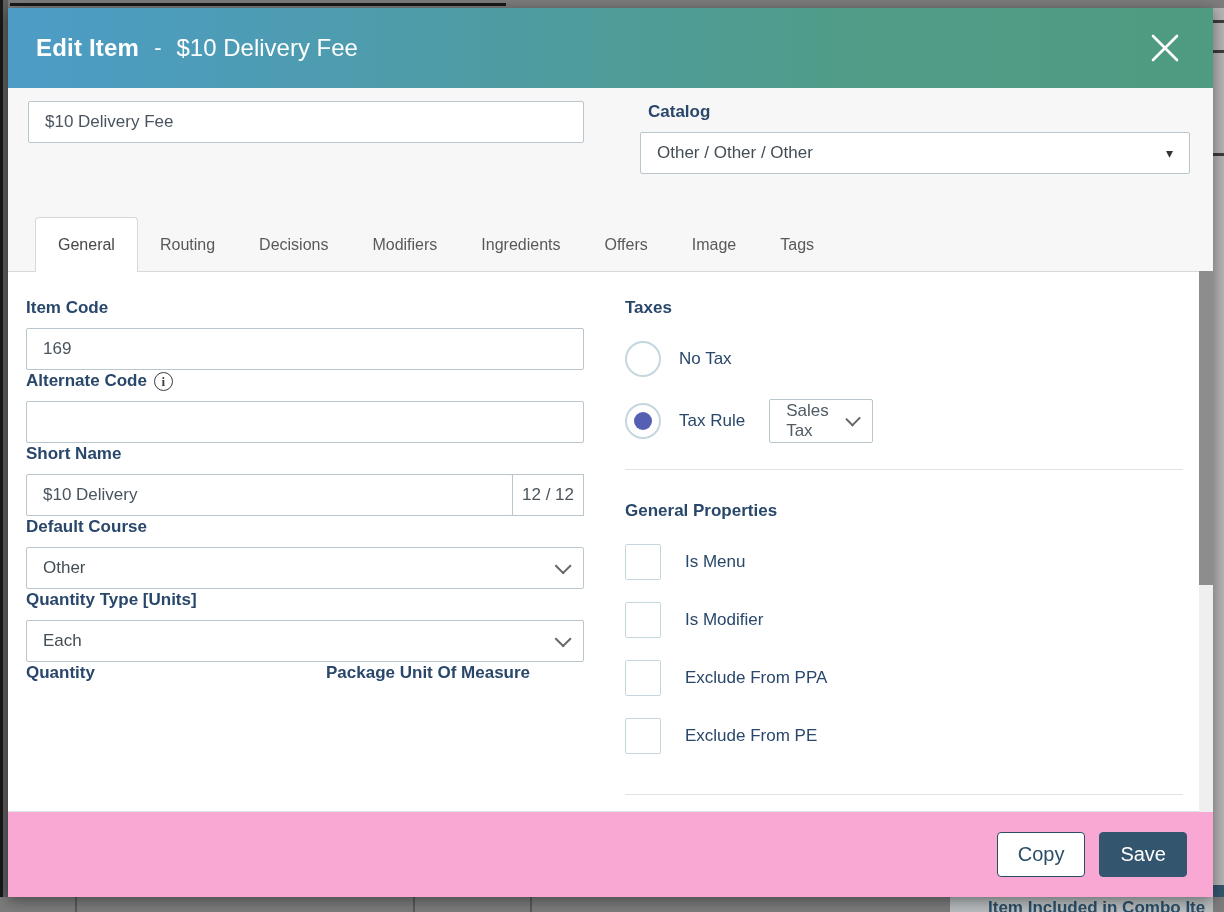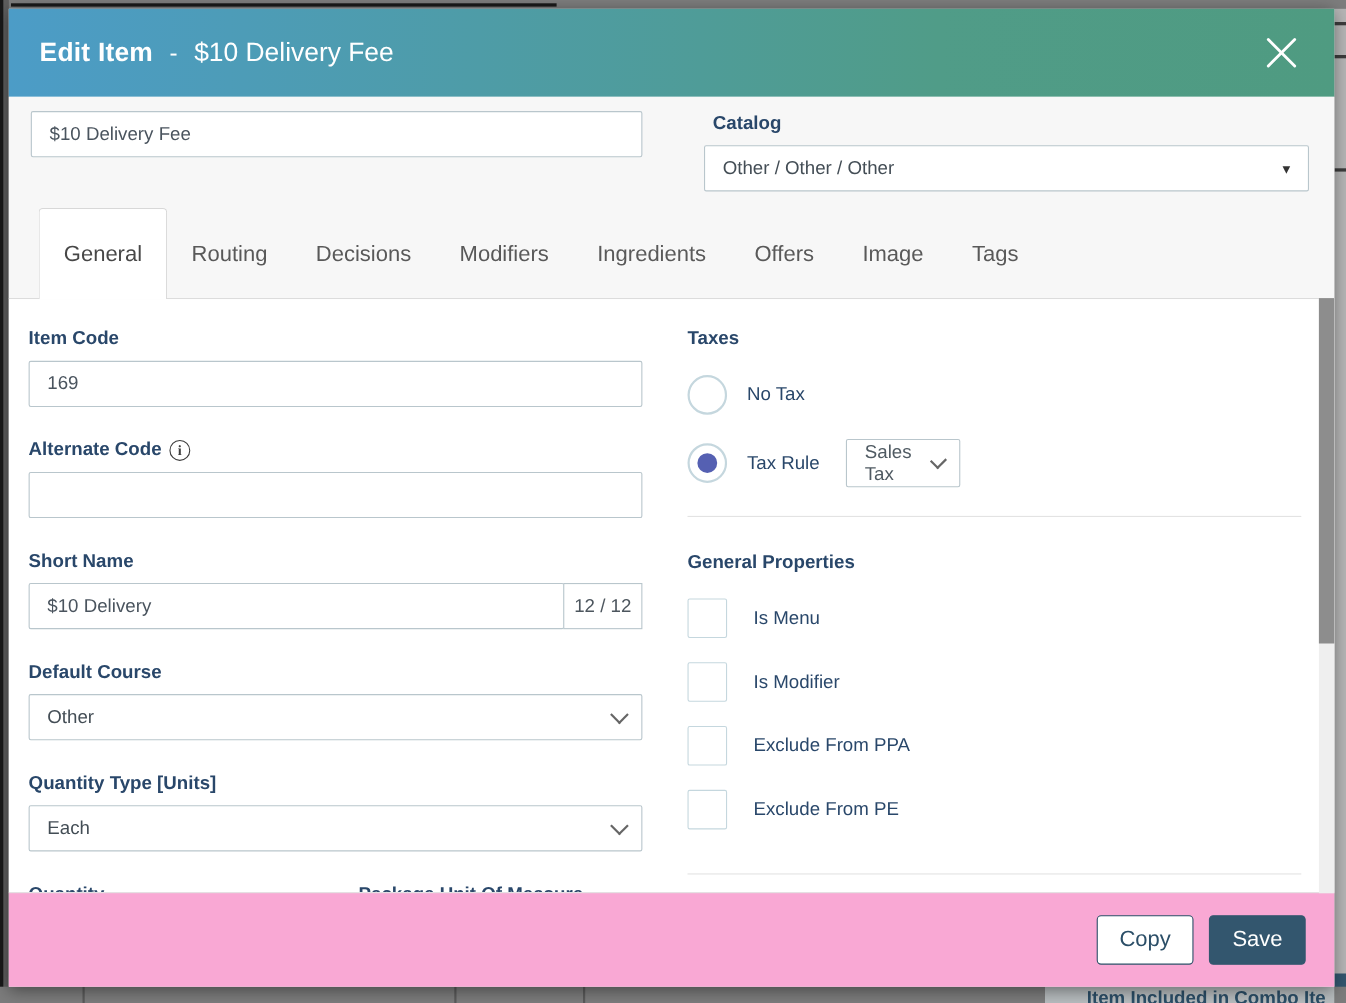--- a/index.html
+++ b/index.html
@@ -52,33 +52,33 @@
   }
   .select-box {
     height:42px; box-sizing:border-box; border:1px solid #b9c6cc; border-radius:2px;
     background:#fff; display:flex; align-items:center; padding:0 16px;
     font-size:17px; color:#434d55; cursor:pointer;
   }
   .caret { margin-left:auto; color:#333; font-size:14px; line-height:1; }
   .chev  { margin-left:auto; width:10px; height:10px; border-right:2px solid #666; border-bottom:2px solid #666; transform:rotate(45deg) translateY(-3px); }
 
   .tab-row { display:flex; align-items:flex-end; height:49px; padding-left:27px; border-bottom:1px solid #d9d9d9; box-sizing:border-box; margin-top:49px; }
-  .tab { padding:16px 22px; font-size:20px; color:#595959; line-height:48px; height:48px; cursor:pointer; white-space:nowrap; }
+  .tab { padding:2px 22px; font-size:16px; color:#595959; line-height:48px; height:48px; cursor:pointer; white-space:nowrap; }
   .tab.active {
     background:#fff; border:1px solid #d8d8d8; border-bottom:none;
     border-radius:4px 4px 0 0; margin-bottom:-1px; height:50px; line-height:50px; color:#474747;
   }
 
   
   .content {
     flex:1 1 auto; background:#fff; position:relative; overflow:hidden;
     display:grid; grid-template-columns:558px 558px; column-gap:41px;
     padding:25px 0 0 18px; align-content:start; box-sizing:border-box;
   }
-  .field { margin-bottom:28px; }
+  .field { }
   .short-row { display:flex; }
   .short-row .text-input { flex:1 1 auto; width:auto; }
   .char-counter {
     flex:0 0 72px; width:72px; margin-left:-1px; box-sizing:border-box;
     border:1px solid #b9c6cc; background:#fff; display:flex; align-items:center; justify-content:center;
     font-size:17px; color:#4d565e;
   }
   .label-with-icon { display:flex; align-items:center; gap:7px; }
   .info-icon {
     width:19px; height:19px; border:1.5px solid #3d3d3d; border-radius:50%; box-sizing:border-box;

